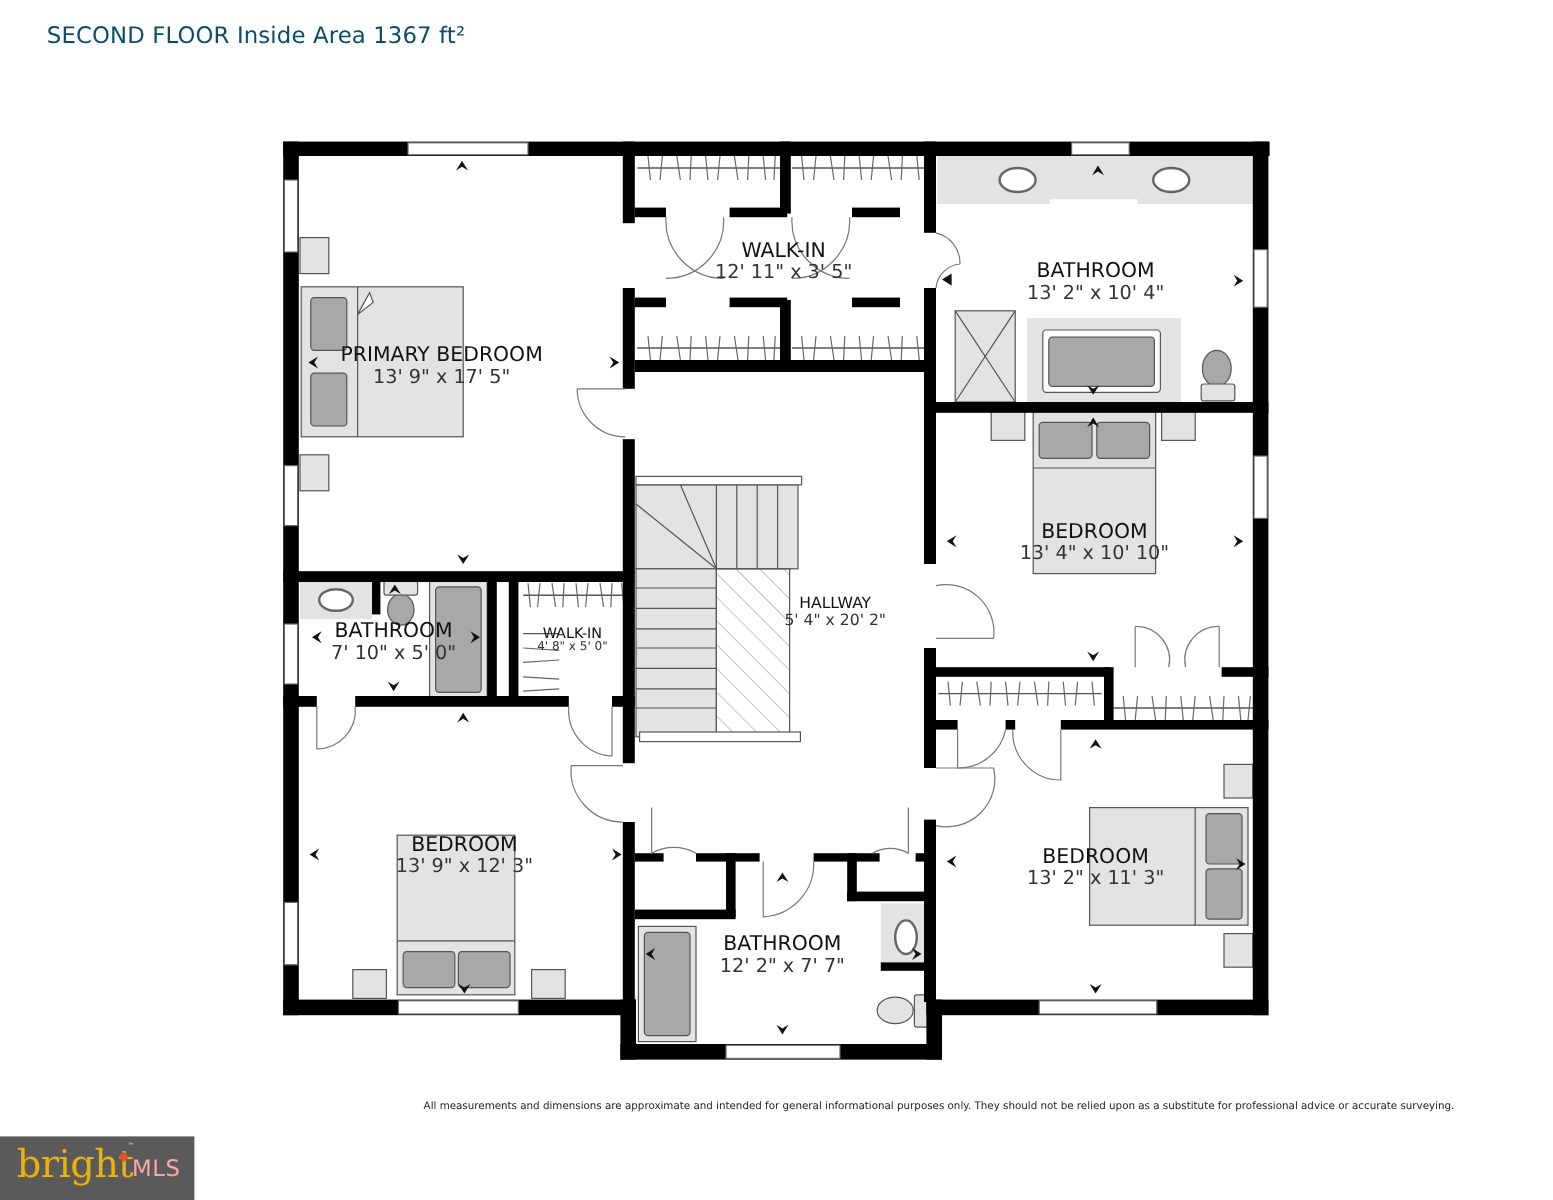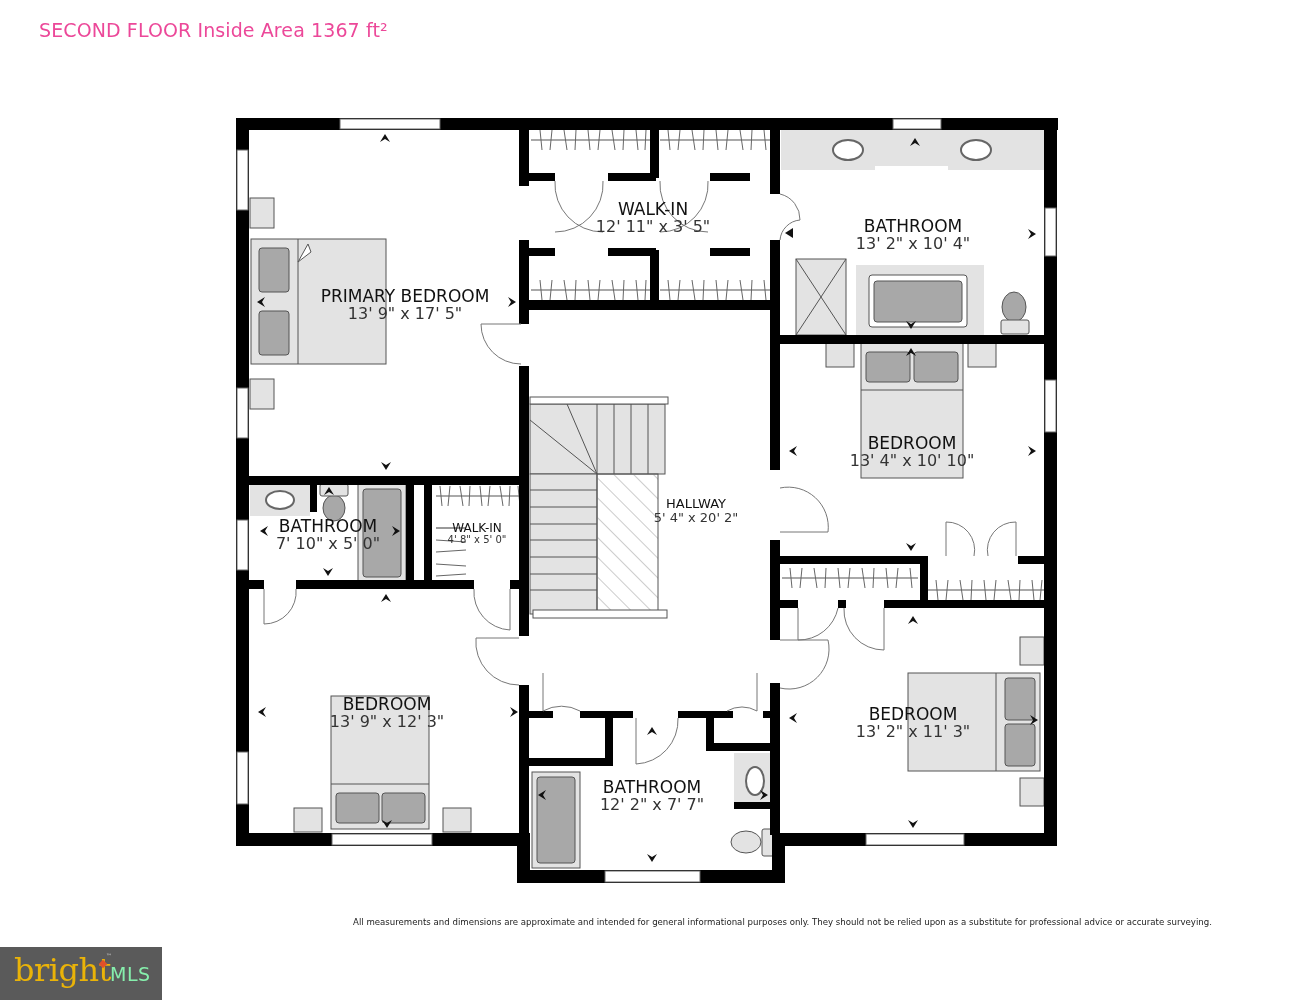--- a/index.html
+++ b/index.html
@@ -1,27 +1,27 @@
 <!DOCTYPE html>
 <html><head>
 <meta charset="utf-8">
 <style>
   html, body { margin: 0; padding: 0; background: #ffffff; }
   body { width: 1294px; height: 1000px; position: relative; overflow: hidden; font-family: "DejaVu Sans", sans-serif; }
-  .title { position: absolute; left: 39px; top: 19px; font-size: 19px; color: #ec4899; letter-spacing: 0.1px; }
+  .title { position: absolute; left: 39px; top: 19px; font-size: 19px; color: #0c4a6e; letter-spacing: 0.1px; }
   #plan { position: absolute; left: 0; top: 0; }
   .room-label { position: absolute; text-align: center; line-height: 1.0; transform: translateX(-50%); white-space: nowrap; }
   .room-name { font-size: 17px; color: #111; display: block; }
   .room-dim { font-size: 16px; color: #333; display: block; margin-top: 1px; }
   .room-label.small .room-name { font-size: 12px; }
   .room-label.small .room-dim { font-size: 10px; margin-top: 1px; }
   .logo { position: absolute; left: 0; top: 947px; width: 162px; height: 53px; background: #5a5a5a; }
   .logo-bright { position: absolute; left: 14px; top: 4px; font-family: "DejaVu Serif", serif; font-size: 32px; color: #eab308; letter-spacing: -0.5px; }
   .logo-dot { position: absolute; left: 100px; top: 14px; width: 6px; height: 6px; background: #e0502a; transform: rotate(45deg); }
-  .logo-mls { position: absolute; left: 110px; top: 16px; font-size: 19px; color: #86efac; letter-spacing: 0.5px; }
+  .logo-mls { position: absolute; left: 110px; top: 16px; font-size: 19px; color: #fca5a5; letter-spacing: 0.5px; }
   .logo-tm { position: absolute; left: 106px; top: 5px; font-size: 6px; color: #d9d9d9; }
   .disclaimer { position: absolute; left: 353px; top: 917px; font-size: 8.6px; color: #222; white-space: nowrap; }
 </style>
 </head>
 <body>
 
 <div class="title">SECOND FLOOR Inside Area 1367 ft²</div>
 
 <svg id="plan" width="1294" height="1000" viewBox="0 0 1294 1000" xmlns="http://www.w3.org/2000/svg">
   <defs>
@@ -261,21 +261,21 @@
     <path d="M797 713 l-8 5 l8 5 l-3 -5z"></path>
     <path d="M1030 715 l8 5 l-8 5 l3 -5z"></path>
     <path d="M908 820 l5 8 l5 -8 l-5 3z"></path>
     <path d="M647 735 l5 -8 l5 8 l-5 -3z"></path>
     <path d="M546 790 l-8 5 l8 5 l-3 -5z"></path>
     <path d="M760 790 l8 5 l-8 5 l3 -5z"></path>
     <path d="M647 854 l5 8 l5 -8 l-5 3z"></path>
   </g>
 </svg>
 
-<div class="room-label" style="left:405px; top:288px;">
+<div class="room-label" style="left:368px; top:288px;">
   <span class="room-name">PRIMARY BEDROOM</span>
   <span class="room-dim">13' 9" x 17' 5"</span>
 </div>
 <div class="room-label" style="left:653px; top:201px;">
   <span class="room-name">WALK-IN</span>
   <span class="room-dim">12' 11" x 3' 5"</span>
 </div>
 <div class="room-label" style="left:913px; top:218px;">
   <span class="room-name">BATHROOM</span>
   <span class="room-dim">13' 2" x 10' 4"</span>

